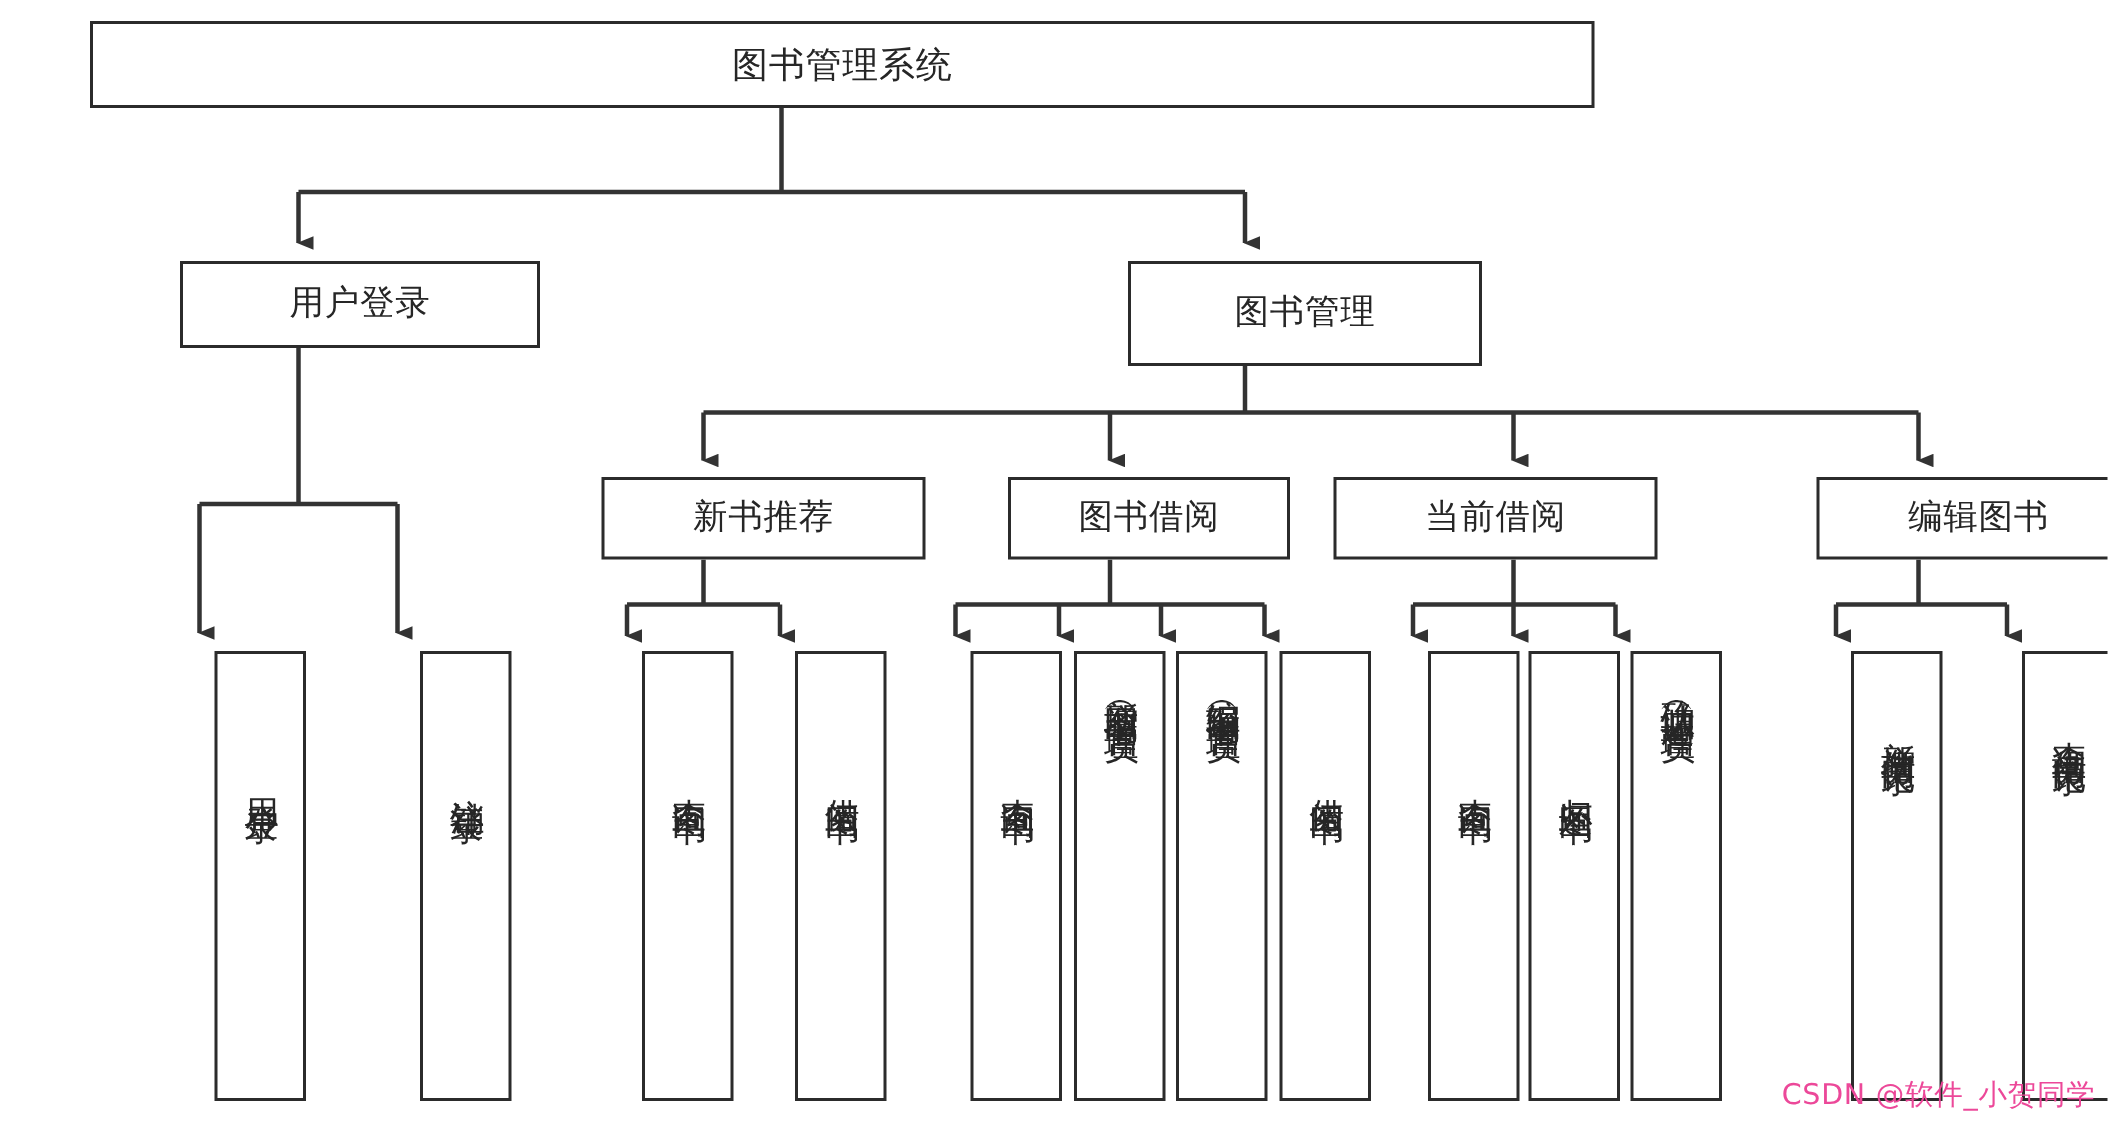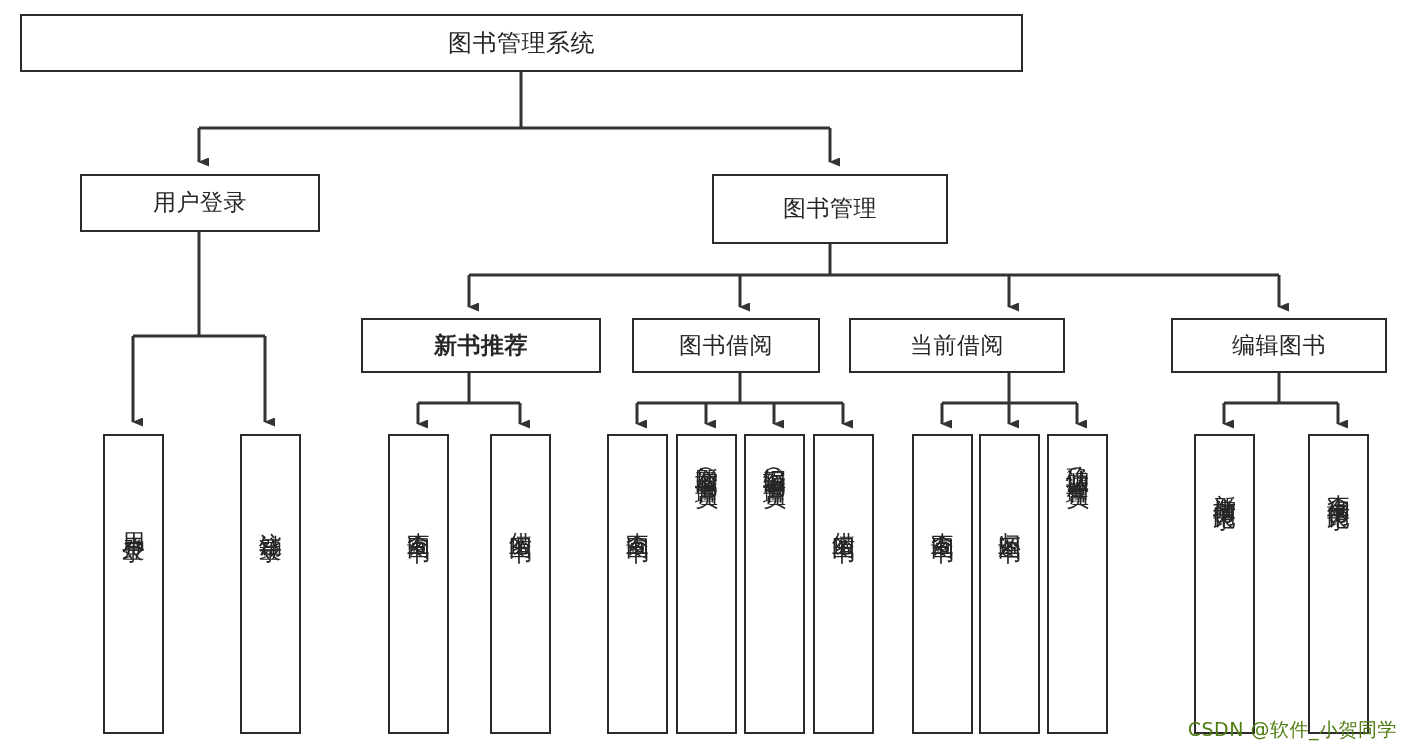--- a/index.html
+++ b/index.html
@@ -28,20 +28,21 @@
   }
   .node {
     position: absolute;
     box-sizing: border-box;
     background: #ffffff;
     border: 2px solid #2b2b2b;
     display: flex;
     align-items: center;
     justify-content: center;
     color: #262626;
+    margin-left: 40px;
   }
   .node-label {
     display: block;
     text-align: center;
     line-height: 1.18;
     color: #262626;
   }
   .node.horizontal .node-label {
     writing-mode: horizontal-tb;
     font-size: 23px;
@@ -57,21 +58,21 @@
     font-size: 23px;
     letter-spacing: 3px;
     margin: 0 auto;
   }
   .node.root .node-label { font-size: 24px; }
   .watermark {
     position: absolute;
     right: 8px;
     bottom: 4px;
     font-size: 19px;
-    color: #4d7c0f;
+    color: #ec4899;
     white-space: nowrap;
     letter-spacing: 0.5px;
     pointer-events: none;
   }
 </style>
 </head>
 <body>
 
 <div id="diagram-root">
 
@@ -132,21 +133,21 @@
     <span class="node-label">图书管理系统</span>
   </div>
 
   <div class="node horizontal" style="left:80px; top:174px; width:240px; height:58px;">
     <span class="node-label">用户登录</span>
   </div>
   <div class="node horizontal" style="left:712px; top:174px; width:236px; height:70px;">
     <span class="node-label">图书管理</span>
   </div>
 
-  <div class="node horizontal" style="left:361px; top:318px; width:240px; height:55px;font-weight:bold;">
+  <div class="node horizontal" style="left:361px; top:318px; width:216px; height:55px;">
     <span class="node-label">新书推荐</span>
   </div>
   <div class="node horizontal" style="left:632px; top:318px; width:188px; height:55px;">
     <span class="node-label">图书借阅</span>
   </div>
   <div class="node horizontal" style="left:849px; top:318px; width:216px; height:55px;">
     <span class="node-label">当前借阅</span>
   </div>
   <div class="node horizontal" style="left:1171px; top:318px; width:216px; height:55px;">
     <span class="node-label">编辑图书</span>

